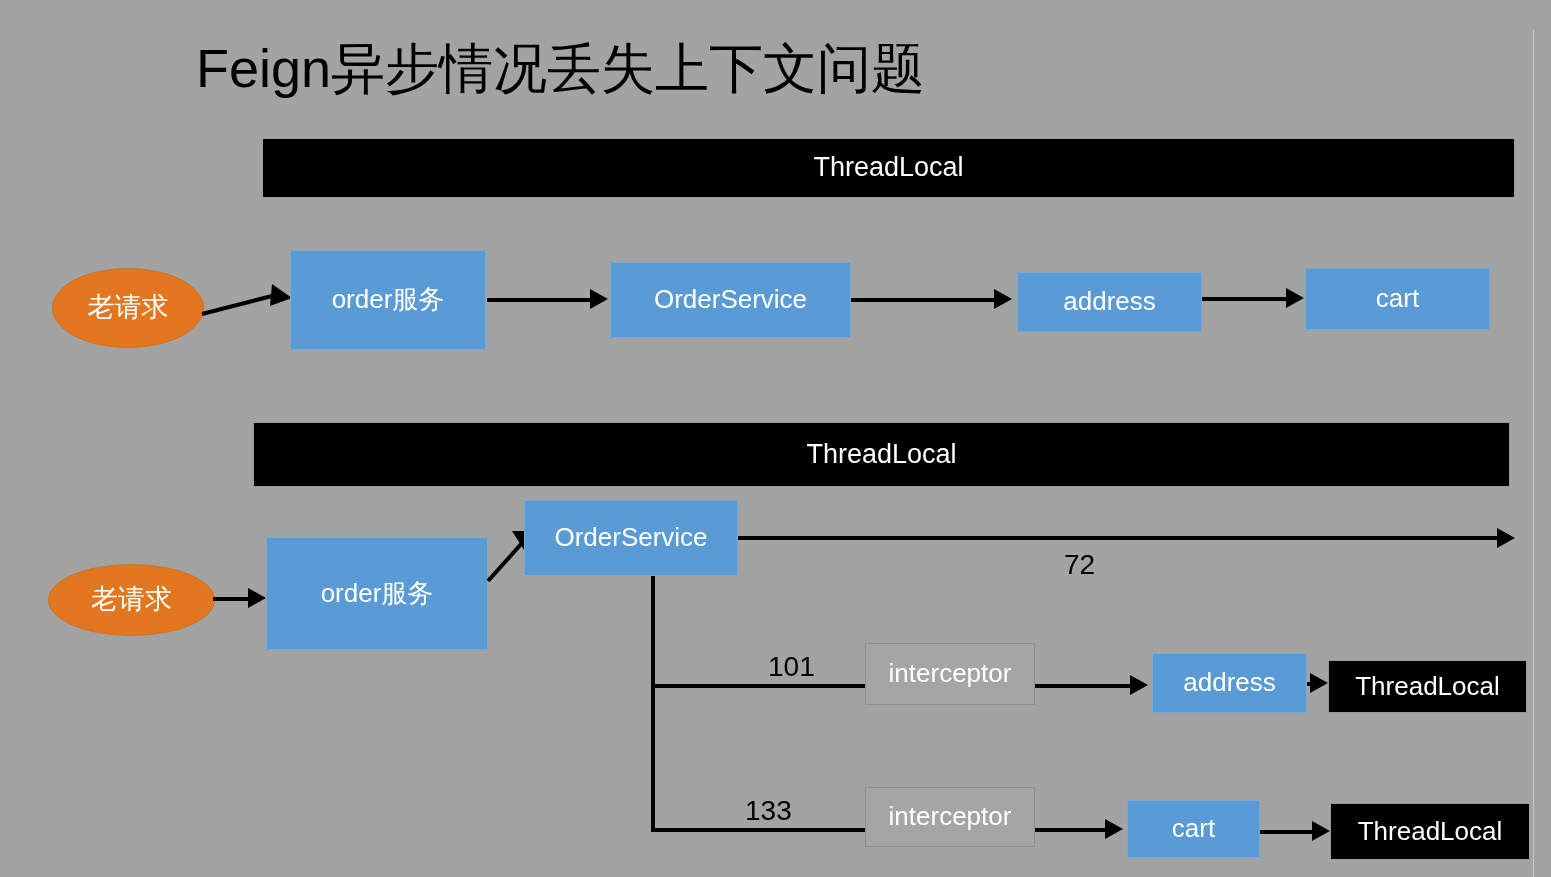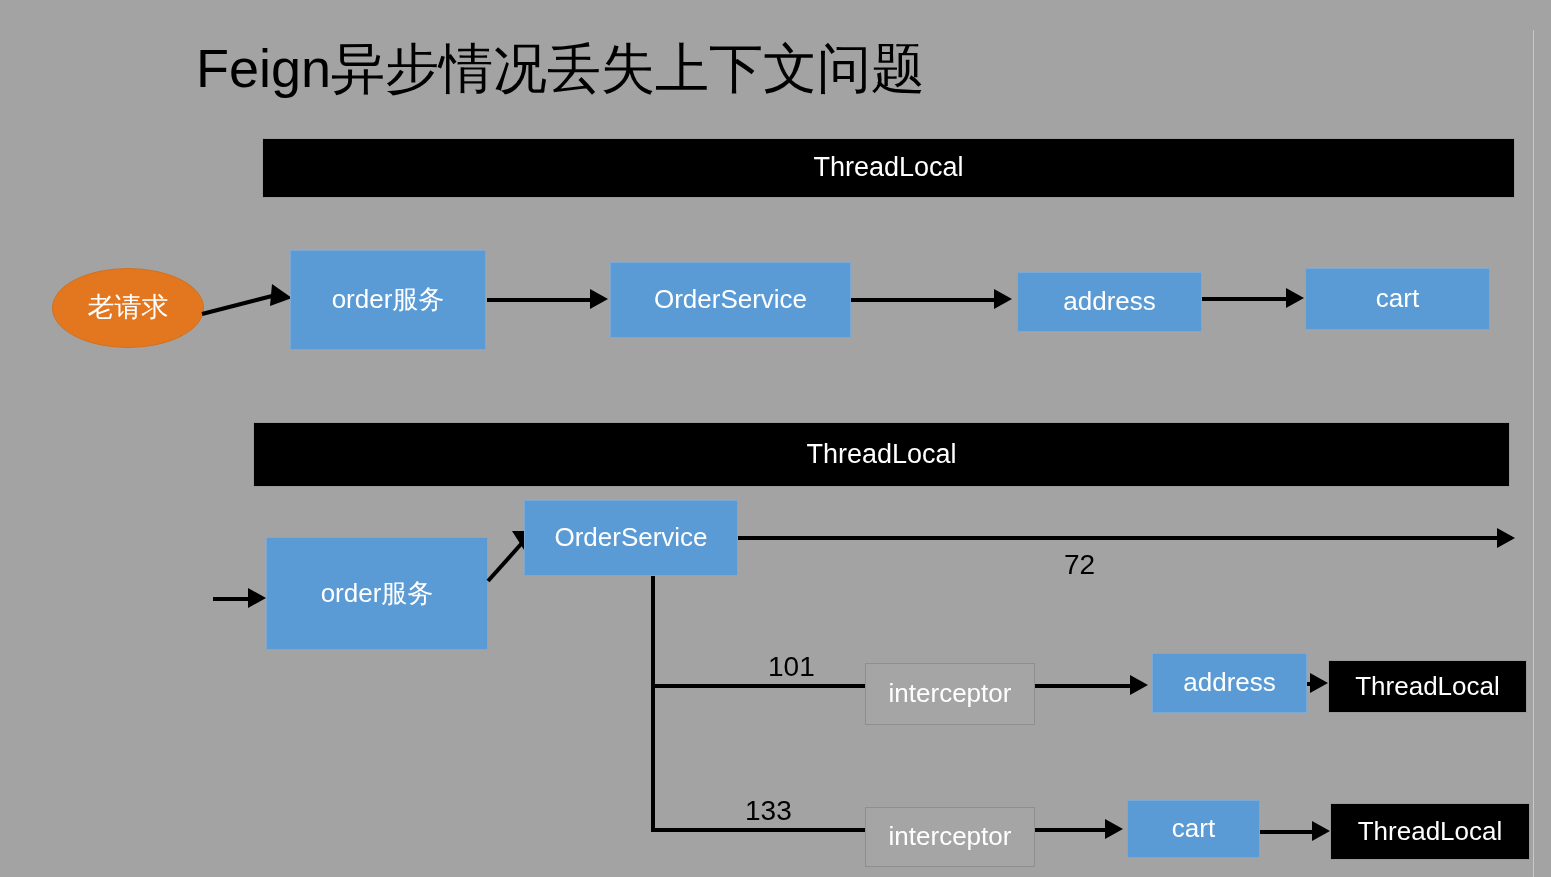--- a/index.html
+++ b/index.html
@@ -51,21 +51,20 @@
     background: #5B9BD5;
     border: 1px solid #7aa9d6;
   }
   .node.black {
     background: #000000;
     border: 1px solid #9a9a9a;
   }
   .node.gray {
     background: #A5A5A5;
     border: 1px solid #8f8f8f;
-    margin-top: 20px;
   }
   .node.orange {
     background: #E2771F;
     border: 1px solid #d3711f;
     border-radius: 50%;
   }
   .bar-label {
     font-size: 27px;
   }
   .ellipse-label {
@@ -138,20 +137,21 @@
 
   <div class="node blue" style="left:1017px; top:272px; width:185px; height:60px;">address</div>
 
   <div class="line hline" style="left:1202px; top:297px; width:86px;"></div>
   <div class="arrowhead" style="left:1286px; top:288px;"></div>
 
   <div class="node blue" style="left:1305px; top:268px; width:185px; height:62px;">cart</div>
 
   <div class="node black bar-label" style="left:253px; top:422px; width:1257px; height:65px;">ThreadLocal</div>
 
+  <div class="node orange ellipse-label" style="left:48px; top:564px; width:167px; height:72px;">老请求</div>
 
   <div class="line hline" style="left:213px; top:597px; width:38px;"></div>
   <div class="arrowhead" style="left:248px; top:588px;"></div>
 
   <div class="node blue" style="left:266px; top:537px; width:222px; height:113px;">order服务</div>
 
   <svg class="diag-edge" style="left:486px; top:525px; width:60px; height:60px;">
     <line x1="2" y1="56" x2="36" y2="18"></line>
     <polygon points="26,6 44,6 40,28"></polygon>
   </svg>

